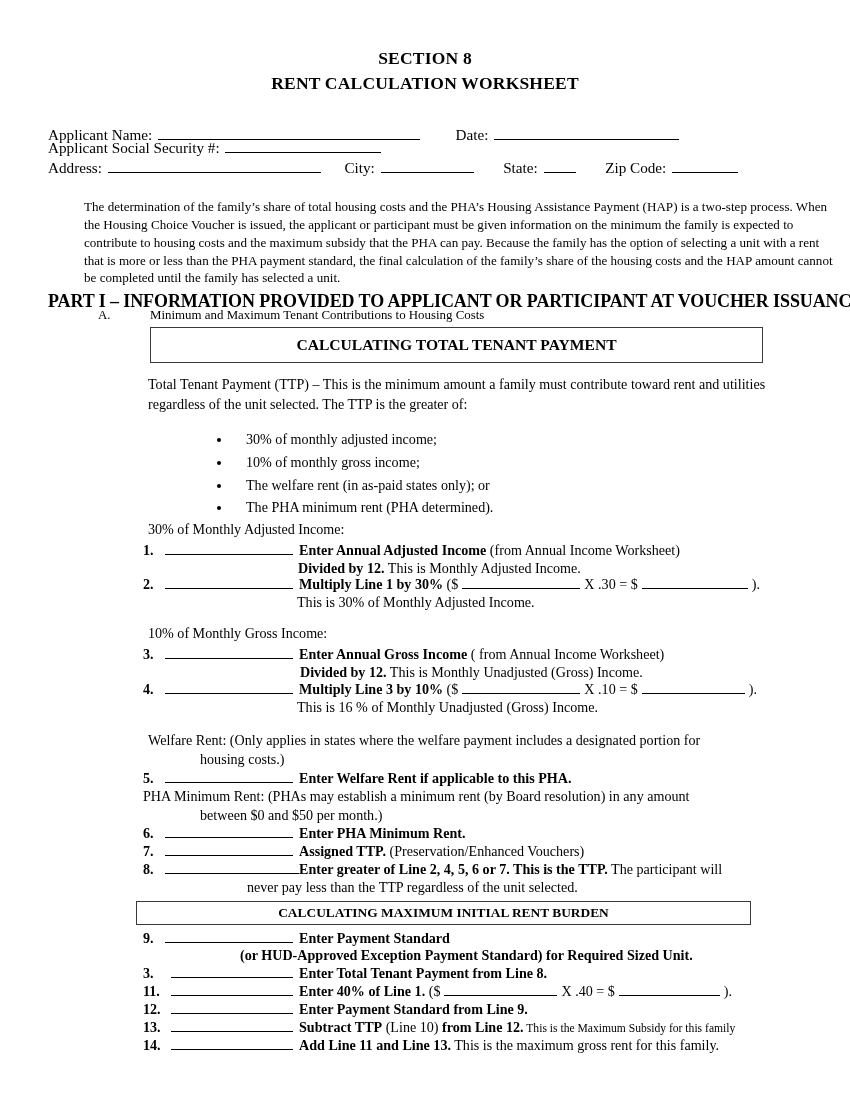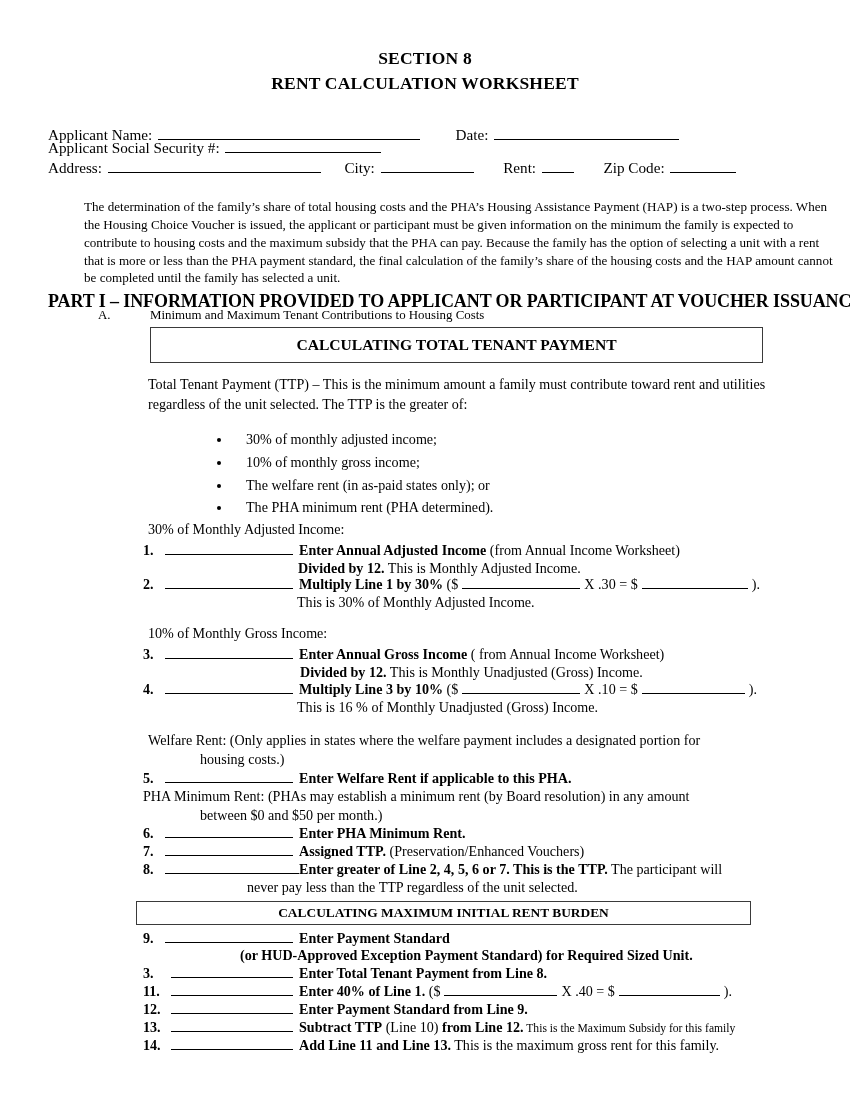--- a/index.html
+++ b/index.html
@@ -200,21 +200,21 @@
     <span class="blank" style="width:156px"></span>
   </div>
 
   <div class="hdr hdr-3">
     <span class="lbl">Address:</span>
     <span class="blank" style="width:213px"></span>
     <span class="gap-sm" style="width:14px"></span>
     <span class="lbl">City:</span>
     <span class="blank" style="width:93px"></span>
     <span class="gap-sm" style="width:20px"></span>
-    <span class="lbl">Rent:</span>
+    <span class="lbl">State:</span>
     <span class="blank" style="width:32px"></span>
     <span class="gap-sm" style="width:20px"></span>
     <span class="lbl">Zip Code:</span>
     <span class="blank" style="width:66px"></span>
   </div>
 
   <div class="intro">The determination of the family’s share of total housing costs and the PHA’s Housing Assistance Payment (HAP) is a two-step process.  When the Housing Choice Voucher is issued, the applicant or participant must be given information on the minimum the family is expected to contribute to housing costs and the maximum subsidy that the PHA can pay.  Because the family has the option of selecting a unit with a rent that is more or less than the PHA payment standard, the final calculation of the family’s share of the housing costs and the HAP amount cannot be completed until the family has selected a unit.</div>
 
   <div class="part-heading">PART I – INFORMATION PROVIDED TO APPLICANT OR PARTICIPANT AT VOUCHER ISSUANCE</div>
   <div class="sub-a">

